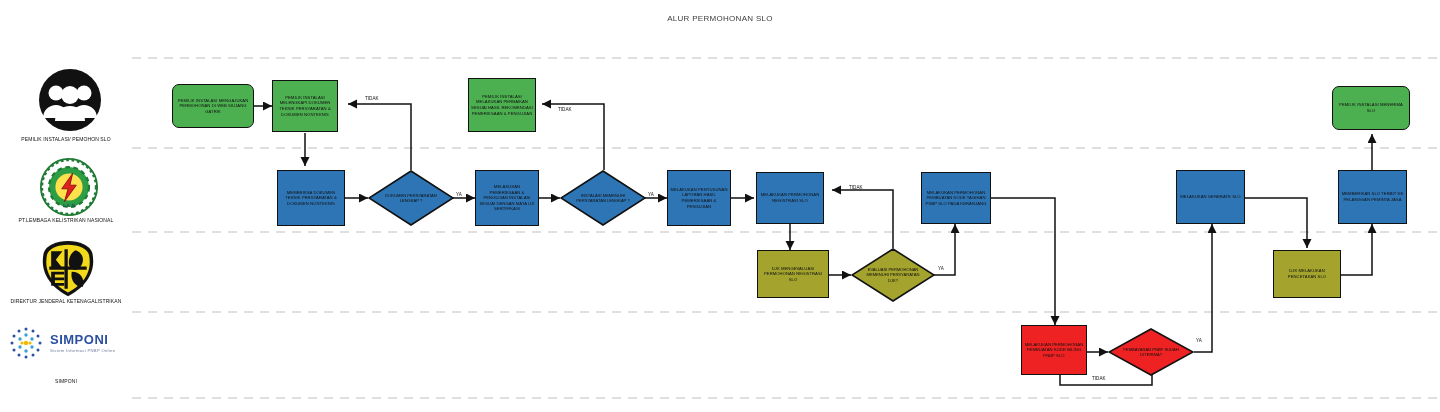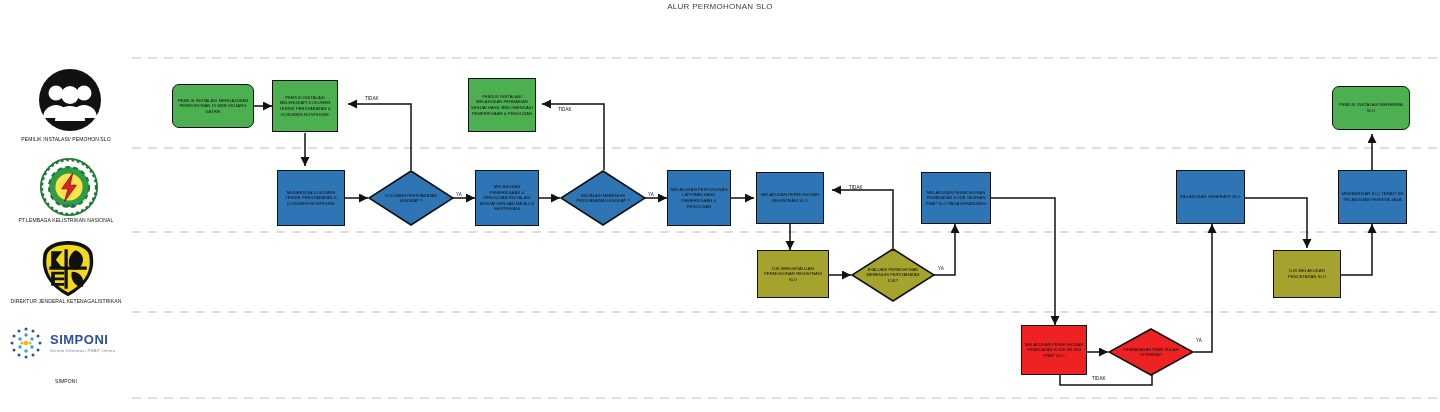--- a/index.html
+++ b/index.html
@@ -1,19 +1,19 @@
 <!DOCTYPE html>
 <html><head>
 <meta charset="utf-8">
 <style>
   html,body{margin:0;padding:0;background:#ffffff;}
   body{width:1440px;height:412px;font-family:"Liberation Sans",sans-serif;color:#000;overflow:hidden;position:relative;}
   #canvas{position:relative;width:1440px;height:412px;}
 
-  .title{position:absolute;left:0;top:0;width:1440px;text-align:center;font-size:8px;color:#404040;letter-spacing:.3px;padding-top:2px;}
+  .title{position:absolute;left:0;top:0;width:1440px;text-align:center;font-size:8px;color:#404040;letter-spacing:.3px;padding-top:14px;}
 
   svg.wires{position:absolute;left:0;top:0;width:1440px;height:412px;pointer-events:none;}
 
   
   .lane-label{position:absolute;text-align:center;font-size:5px;color:#111;letter-spacing:.1px;white-space:nowrap;}
 
   
   .node{position:absolute;box-sizing:border-box;display:flex;align-items:center;justify-content:center;text-align:center;border:1.3px solid #111;font-size:4.2px;line-height:1.32;letter-spacing:.05px;padding:2px;color:#111;}
   .node span{display:block;width:100%;}
   .green{background:#4caf50;}

